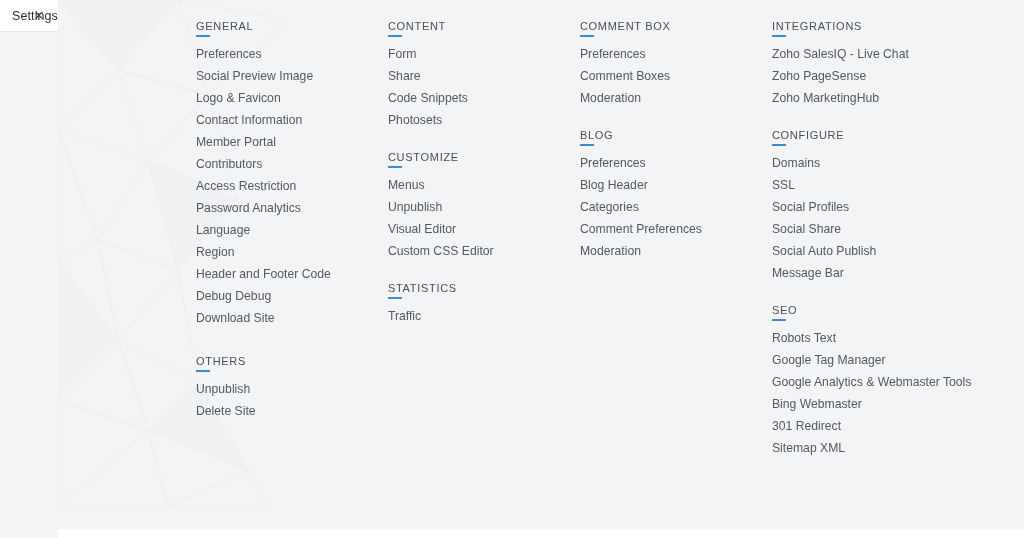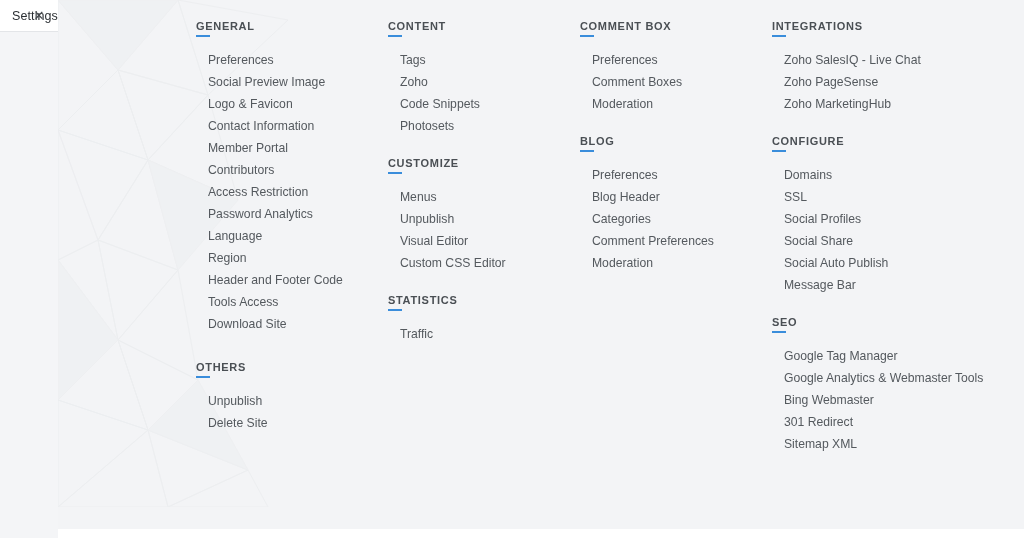--- a/index.html
+++ b/index.html
@@ -90,39 +90,39 @@
   }
   .col.c1 { width: 192px; }
   .col.c2 { width: 192px; }
   .col.c3 { width: 192px; }
   .col.c4 { width: 240px; }
   .group {
     margin-bottom: 20px;
   }
   .group-title {
     font-size: 11px;
-    font-weight: bold;
+    font-weight: normal;
     color: #4a4f54;
     letter-spacing: 0.7px;
     text-transform: uppercase;
     margin: 0 0 6px 0;
     padding-bottom: 5px;
     position: relative;
   }
   .group-title .rule {
     position: absolute;
     left: 0;
     bottom: 0;
     width: 14px;
     height: 2px;
     background: #3a8ddb;
   }
   .items {
     list-style: none;
-    margin: 12px;
+    margin: 0;
     padding: 0;
   }
   .item {
     font-size: 12.2px;
     color: #54595e;
     line-height: 22px;
     padding: 0;
     cursor: pointer;
     white-space: nowrap;
   }
@@ -193,40 +193,40 @@
               <li class="item">Social Preview Image</li>
               <li class="item">Logo &amp; Favicon</li>
               <li class="item">Contact Information</li>
               <li class="item">Member Portal</li>
               <li class="item">Contributors</li>
               <li class="item">Access Restriction</li>
               <li class="item">Password Analytics</li>
               <li class="item">Language</li>
               <li class="item">Region</li>
               <li class="item">Header and Footer Code</li>
-              <li class="item">Tools Access</li>
+              <li class="item">Debug Debug</li>
               <li class="item">Download Site</li>
             </ul>
           </div>
           <div class="spacer-general"></div>
           <div class="group">
             <div class="group-title">OTHERS<span class="rule"></span></div>
             <ul class="items">
               <li class="item">Unpublish</li>
               <li class="item">Delete Site</li>
             </ul>
           </div>
         </div>
 
         <div class="col c2">
           <div class="group">
             <div class="group-title">CONTENT<span class="rule"></span></div>
             <ul class="items">
-              <li class="item">Tags</li>
-              <li class="item">Zoho</li>
+              <li class="item">Form</li>
+              <li class="item">Share</li>
               <li class="item">Code Snippets</li>
               <li class="item">Photosets</li>
             </ul>
           </div>
           <div class="group">
             <div class="group-title">CUSTOMIZE<span class="rule"></span></div>
             <ul class="items">
               <li class="item">Menus</li>
               <li class="item">Unpublish</li>
               <li class="item">Visual Editor</li>
@@ -278,20 +278,21 @@
               <li class="item">SSL</li>
               <li class="item">Social Profiles</li>
               <li class="item">Social Share</li>
               <li class="item">Social Auto Publish</li>
               <li class="item">Message Bar</li>
             </ul>
           </div>
           <div class="group">
             <div class="group-title">SEO<span class="rule"></span></div>
             <ul class="items">
+              <li class="item">Robots Text</li>
               <li class="item">Google Tag Manager</li>
               <li class="item">Google Analytics &amp; Webmaster Tools</li>
               <li class="item">Bing Webmaster</li>
               <li class="item">301 Redirect</li>
               <li class="item">Sitemap XML</li>
             </ul>
           </div>
         </div>
 
       </div>

